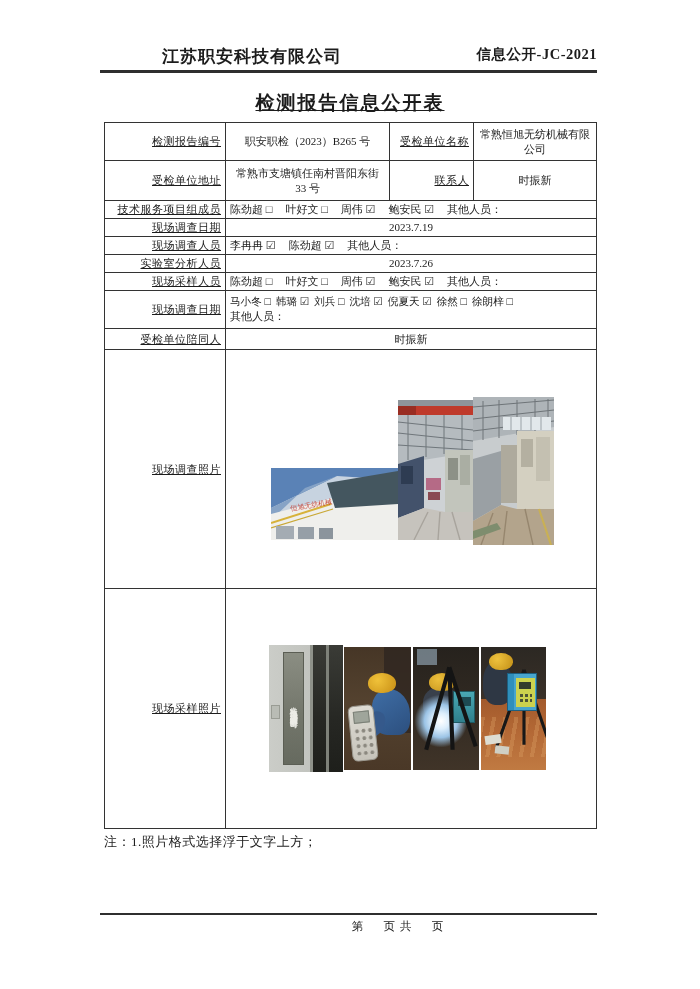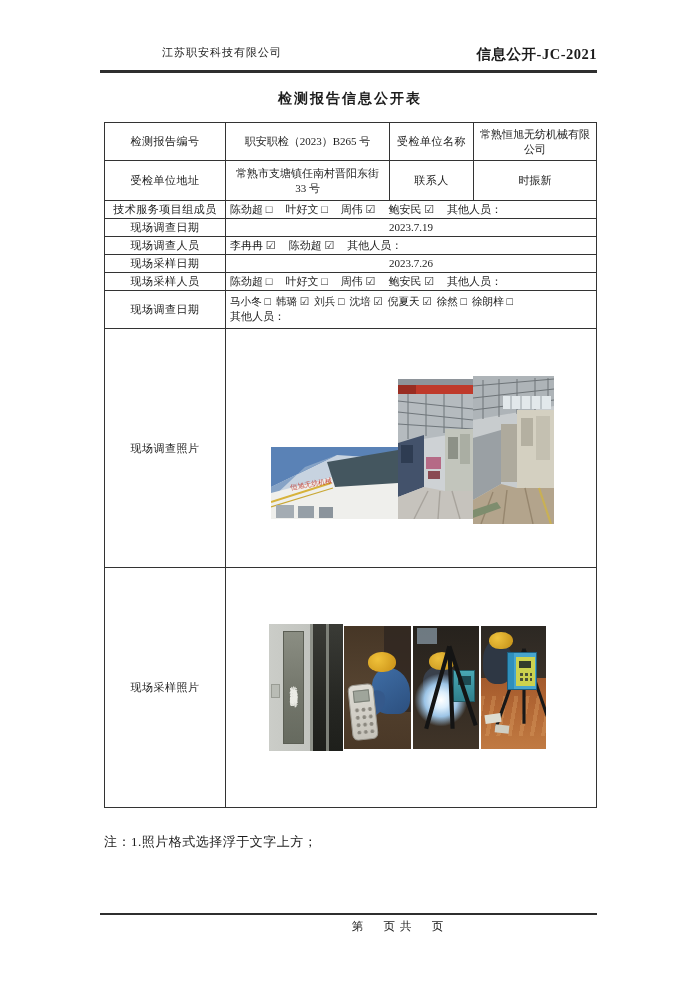--- a/index.html
+++ b/index.html
@@ -5,34 +5,34 @@
   * { margin:0; padding:0; box-sizing:border-box; }
   html,body { background:#ffffff; }
   body { font-family:"Liberation Serif","DejaVu Serif",serif; color:#1c1c1c; }
   .page { position:relative; width:700px; height:989px; background:#ffffff; overflow:hidden; }
 
   
   .logo { position:absolute; left:98px; top:24px; width:62px; height:46px; }
   .logo svg { display:block; }
   .logo-zakj { position:absolute; left:8px; bottom:1px; font-style:italic; font-weight:bold;
                font-size:8px; letter-spacing:1px; color:#6e6e6e; font-family:"Liberation Serif",serif; }
-  .hdr-company { position:absolute; left:162px; top:45px; font-size:11px; font-weight:normal; letter-spacing:1px; }
+  .hdr-company { position:absolute; left:162px; top:45px; font-size:17px; font-weight:bold; letter-spacing:1px; }
   .hdr-code { position:absolute; right:103px; top:45px; font-size:14.5px; font-weight:bold; letter-spacing:0.5px; }
   .hdr-rule { position:absolute; left:100px; top:70px; width:497px; height:2.5px; background:#2f2f2f; }
 
   
   .title { position:absolute; left:0; top:90px; width:100%; text-align:center;
-           font-size:14px; font-weight:bold; letter-spacing:2px; }
+           font-size:19px; font-weight:bold; letter-spacing:2px;text-decoration:underline; }
 
   
   table.form { position:absolute; left:104px; top:122px; width:492px;
                border-collapse:collapse; table-layout:fixed; }
   table.form td { border:1.8px solid #333333; font-size:11px; vertical-align:middle;
                   padding:1px 4px; line-height:1.35; }
-  td.lbl { text-align:center; letter-spacing:0.5px; }
+  td.lbl { text-align:right; letter-spacing:0.5px;text-decoration:underline; }
   td.val-c { text-align:center; }
   .chk-cell { padding:0 6px; }
   .chk-row { display:flex; align-items:center; gap:13px; flex-wrap:wrap; }
   .chk-row.tight { gap:5px; font-size:10.6px; }
   .chk-item { white-space:nowrap; }
   .others-inline { white-space:nowrap; }
   td.photo-cell { position:relative; padding:0; }
 
   
   .photo { position:absolute; overflow:hidden; }
@@ -164,21 +164,21 @@
       <td colspan="3" class="chk-cell">
         <div class="chk-row">
           <span class="chk-item">李冉冉 ☑</span>
               <span class="chk-item">陈劲超 ☑</span>
           <span class="others-inline">其他人员：</span>
         </div>
       </td>
     </tr>
 
     <tr style="height:18px">
-      <td class="lbl">现场采样日期</td>
+      <td class="lbl">实验室分析人员</td>
       <td colspan="3" class="val-c">2023.7.26</td>
     </tr>
 
     <tr style="height:18px">
       <td class="lbl">现场采样人员</td>
       <td colspan="3" class="chk-cell">
         <div class="chk-row">
           <span class="chk-item">陈劲超 □</span>
               <span class="chk-item">叶好文 □</span>
               <span class="chk-item">周伟 ☑</span>
@@ -197,20 +197,24 @@
               <span class="chk-item">刘兵 □</span>
               <span class="chk-item">沈培 ☑</span>
               <span class="chk-item">倪夏天 ☑</span>
               <span class="chk-item">徐然 □</span>
               <span class="chk-item">徐朗梓 □</span>
             </div>
         <div>其他人员：</div>
       </td>
     </tr>
 
+    <tr style="height:21px">
+      <td class="lbl">受检单位陪同人</td>
+      <td colspan="3" class="val-c">时振新</td>
+    </tr>
 
     <tr style="height:239px">
       <td class="lbl">现场调查照片</td>
       <td colspan="3" class="photo-cell">
 
         <div class="photo" style="left:45px; top:118px; width:127px; height:72px;">
           <svg viewBox="0 0 127 72" preserveAspectRatio="none">
             <rect width="127" height="72" fill="#c7d3e0"></rect>
             <polygon points="0,0 127,0 127,12 66,8 0,40" fill="#5a82b6"></polygon>
             <polygon points="0,40 66,8 34,20 0,52" fill="#86a3c6"></polygon>

